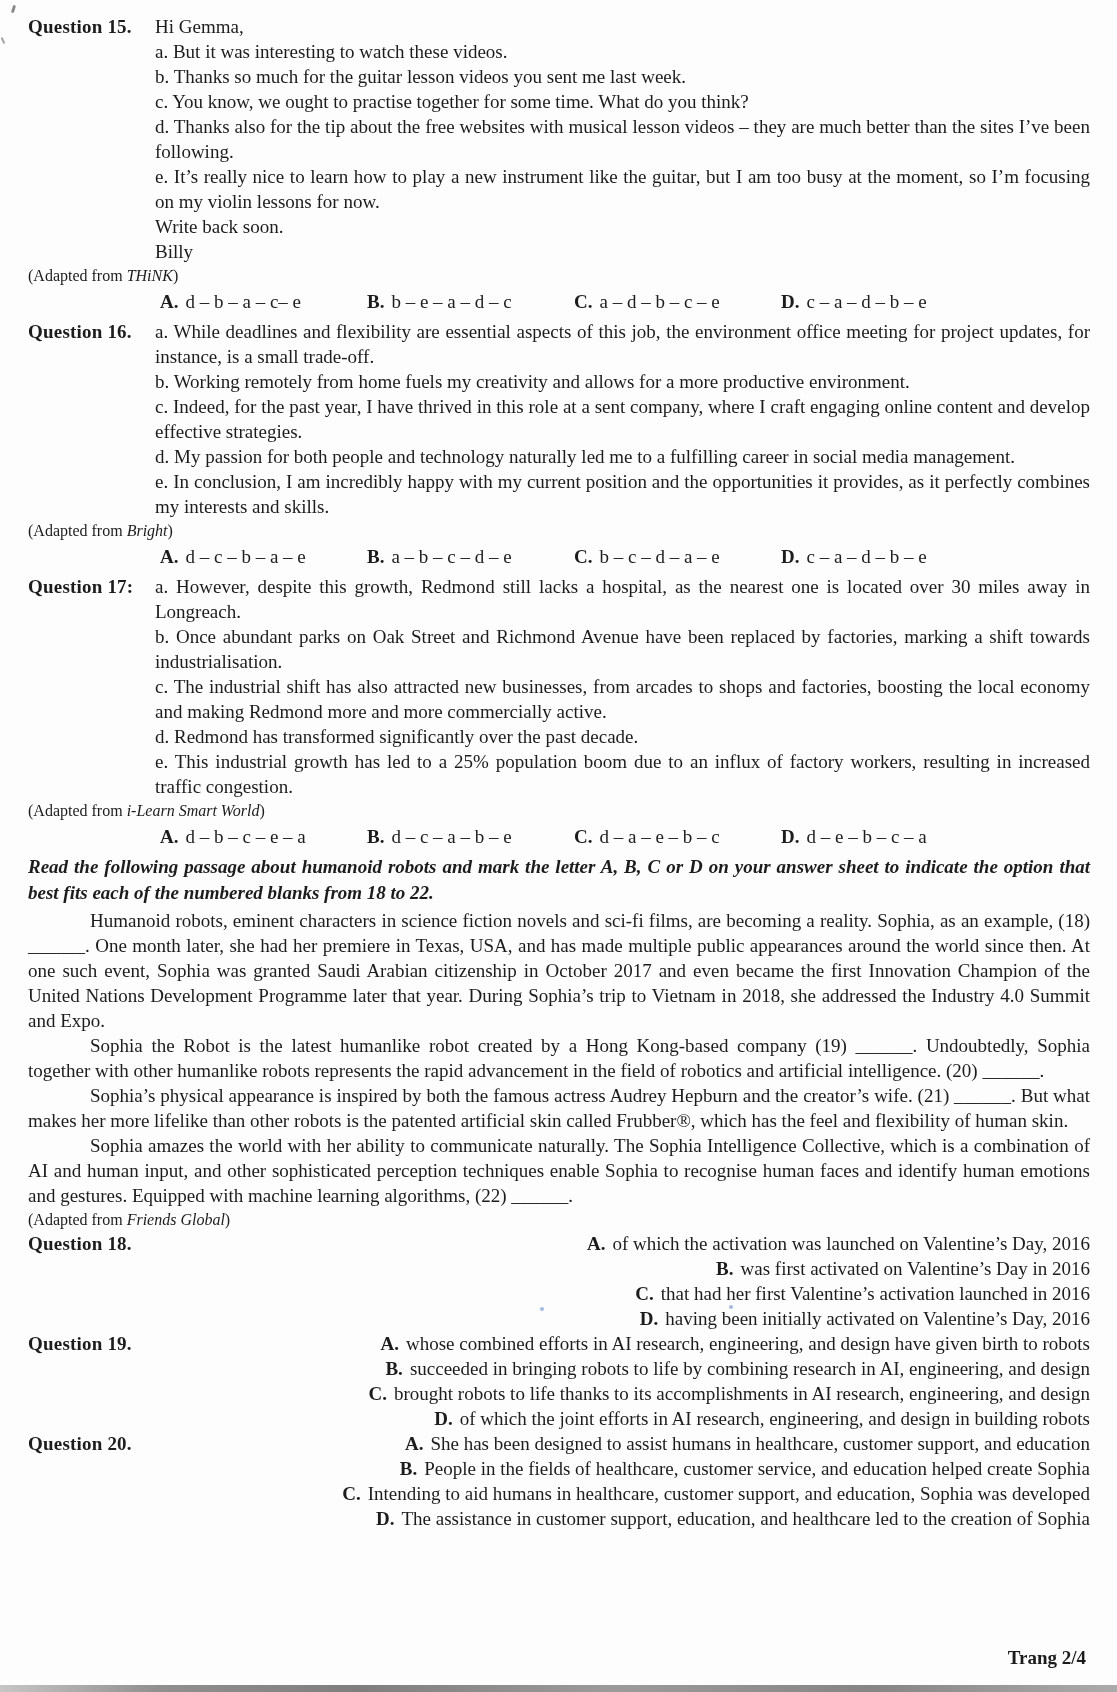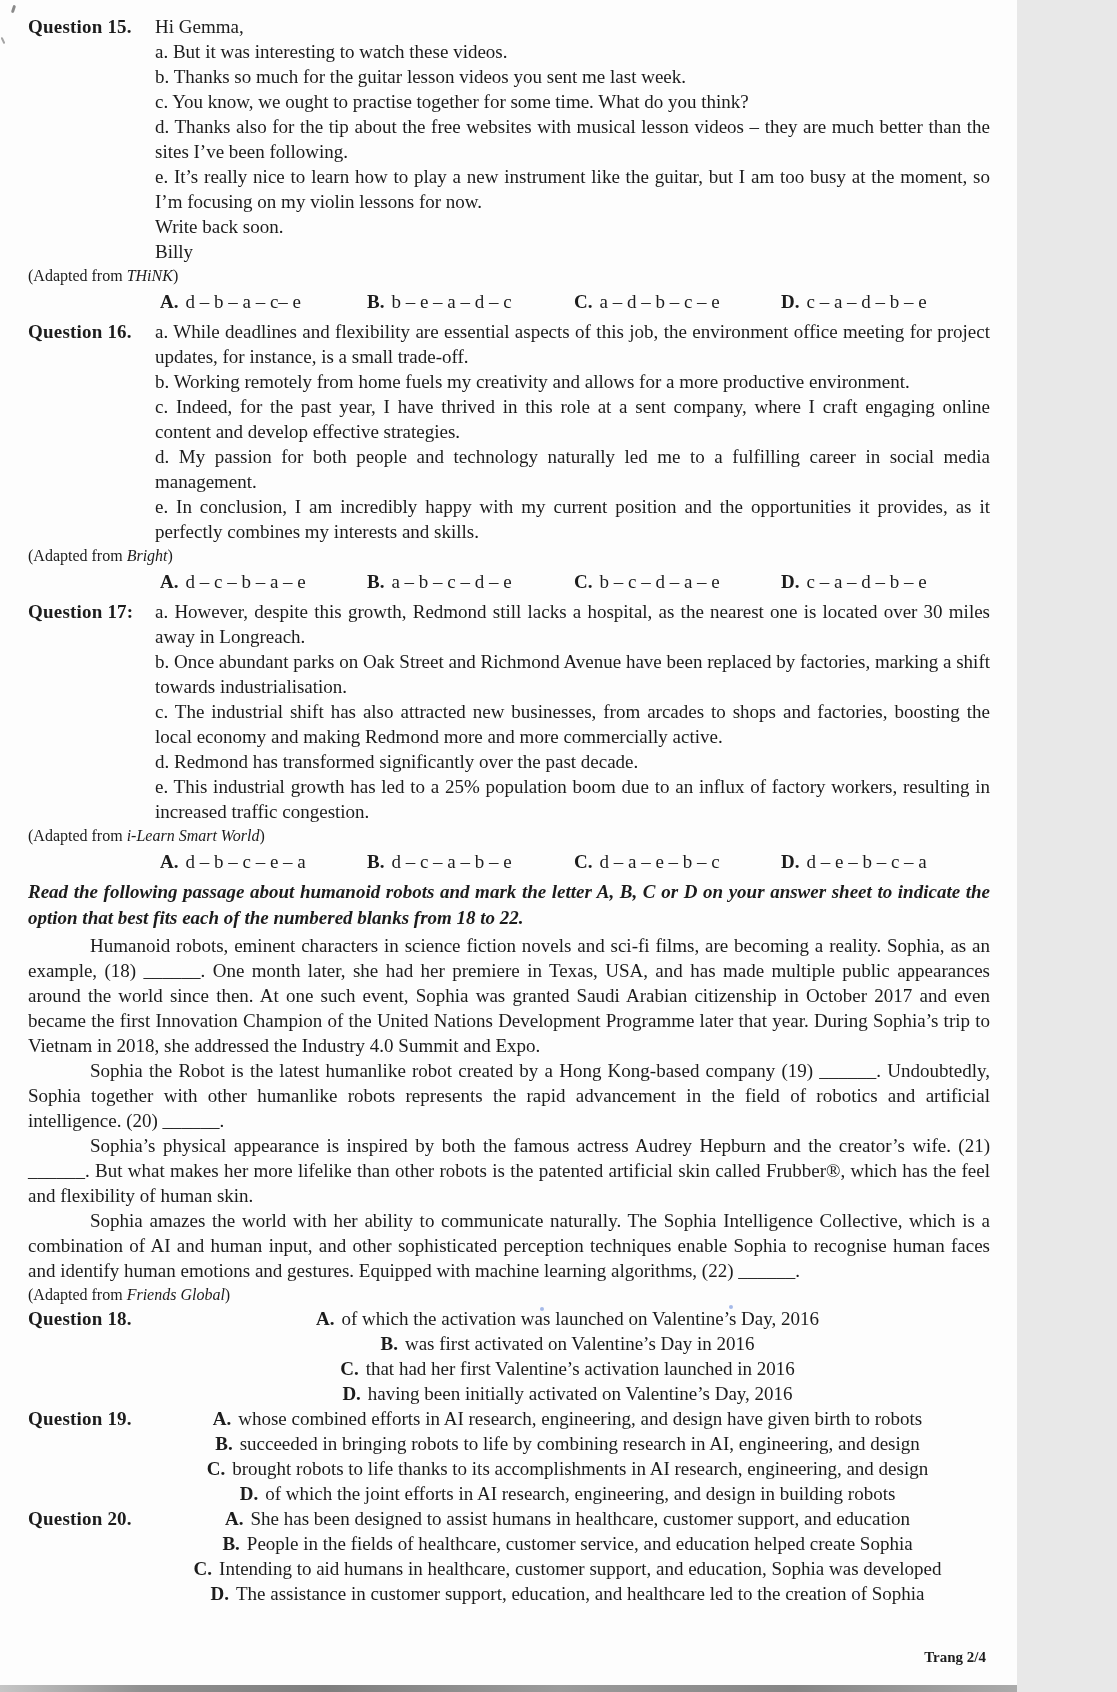--- a/index.html
+++ b/index.html
@@ -2,21 +2,21 @@
 <html><head>
 <meta charset="utf-8">
 <style>
   html, body {
     margin: 0;
     padding: 0;
     background: #e8e8e8;
   }
   .page {
     position: relative;
-    width: 1017px;
+    width: 1117px;
     height: 1692px;
     background: #fdfdfd;
     font-family: "Liberation Serif", "DejaVu Serif", serif;
     color: #1c1c1c;
     font-size: 19px;
     line-height: 25px;
     box-sizing: border-box;
     padding: 14px 27px 0 28px;
     overflow: hidden;
   }
@@ -50,28 +50,28 @@
     text-align: justify;
     margin: 3px 0 2px;
     line-height: 26px;
   }
   .passage {
     margin: 0;
     text-indent: 62px;
     text-align: justify;
   }
   .mcq .q-label { flex: 0 0 117px; width: 117px; }
-  .mcq-line { text-align: center; }
+  .mcq-line { text-align: right; }
   .mcq-letter { font-weight: bold; margin-right: 7px; }
   .footer {
     position: absolute;
     right: 31px;
     bottom: 22px;
     font-weight: bold;
-    font-size: 15px;
+    font-size: 19px;
   }
   .scan-band {
     position: absolute;
     left: 0; right: 0; bottom: 0;
     height: 7px;
     background: linear-gradient(90deg,
       #c6c6c6 0%, #909090 14%, #7e7e7e 32%,
       #9b9b9b 55%, #858585 78%, #ababab 100%);
   }
   .scan-mark-1 {

